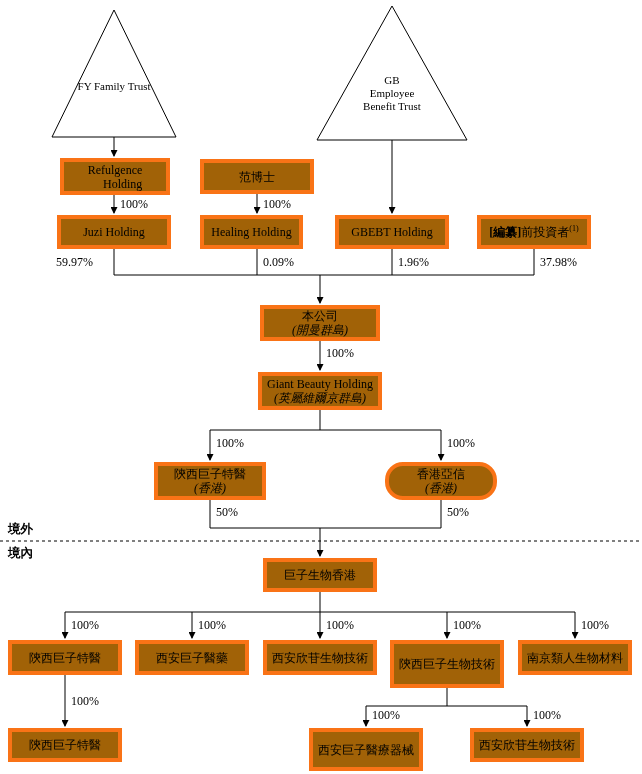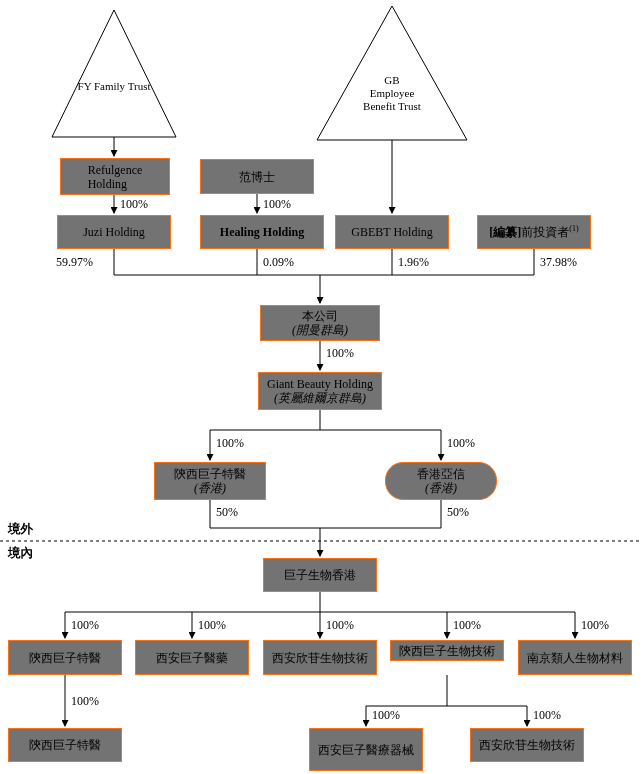--- a/index.html
+++ b/index.html
@@ -7,23 +7,23 @@
   body {
     font-family:"Liberation Serif","DejaVu Serif",serif;
     color:#000;
   }
   .canvas {
     position:relative; width:642px; height:774px;
     background:#fff; overflow:hidden;
   }
   .lines { position:absolute; left:0; top:0; z-index:1; }
   .box {
-    position:absolute; border:1px solid #f97316; background:#737373;
+    position:absolute; border:4px solid #f97316; background:#a16207;
     display:flex; flex-direction:column; align-items:center; justify-content:center;
-    text-align:left; font-size:12px; line-height:14px; z-index:2;
+    text-align:right; font-size:12px; line-height:14px; z-index:2;
   }
   .pre { white-space:pre-line; }
   .sub { font-style:italic; }
   .pct { position:absolute; font-size:12px; line-height:13px; z-index:3; }
   .region { position:absolute; font-size:12.5px; font-weight:bold; line-height:13px; z-index:3; }
   .tri-text { position:absolute; text-align:center; font-size:11px; line-height:13px; z-index:2; }
   .bold { font-weight:bold; }
   sup { font-size:8px; line-height:0; vertical-align:super; }
 </style>
 </head>
@@ -75,21 +75,21 @@
     <span class="pre">Refulgence
 Holding</span>
   </div>
   <div class="box" style="left:200px; top:159px; width:114px; height:35px;">
     <span>范博士</span>
   </div>
 
   <div class="box" style="left:57px; top:215px; width:114px; height:34px;">
     <span>Juzi Holding</span>
   </div>
-  <div class="box" style="left:200px; top:215px; width:124px; height:34px;font-weight:bold;">
+  <div class="box" style="left:200px; top:215px; width:103px; height:34px;">
     <span>Healing Holding</span>
   </div>
   <div class="box" style="left:335px; top:215px; width:114px; height:34px;">
     <span>GBEBT Holding</span>
   </div>
   <div class="box" style="left:477px; top:215px; width:114px; height:34px;">
     <span><span class="bold">[編纂]</span><span>前投資者</span><sup>(1)</sup></span>
   </div>
 
   <div class="box" style="left:260px; top:305px; width:120px; height:36px;">
@@ -119,21 +119,21 @@
 
   <div class="box" style="left:8px; top:640px; width:114px; height:35px;">
     <span>陝西巨子特醫</span>
   </div>
   <div class="box" style="left:135px; top:640px; width:114px; height:35px;">
     <span>西安巨子醫藥</span>
   </div>
   <div class="box" style="left:263px; top:640px; width:114px; height:35px;">
     <span>西安欣苷生物技術</span>
   </div>
-  <div class="box" style="left:390px; top:640px; width:114px; height:21px;">
+  <div class="box" style="left:390px; top:640px; width:114px; height:48px;">
     <span>陝西巨子生物技術</span>
   </div>
   <div class="box" style="left:518px; top:640px; width:114px; height:35px;">
     <span>南京類人生物材料</span>
   </div>
 
   <div class="box" style="left:8px; top:728px; width:114px; height:34px;">
     <span>陝西巨子特醫</span>
   </div>
   <div class="box" style="left:309px; top:728px; width:114px; height:43px;">

